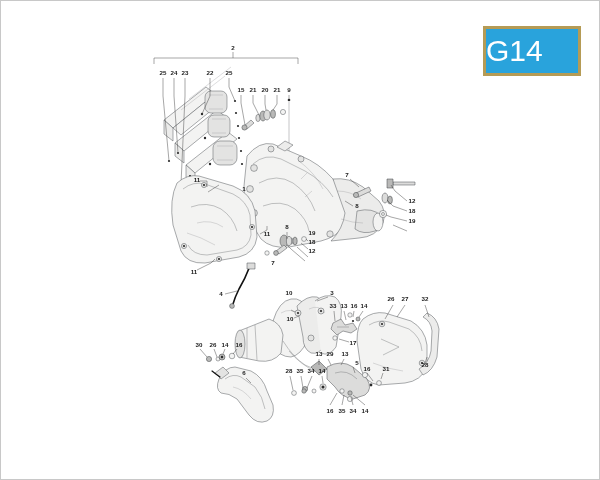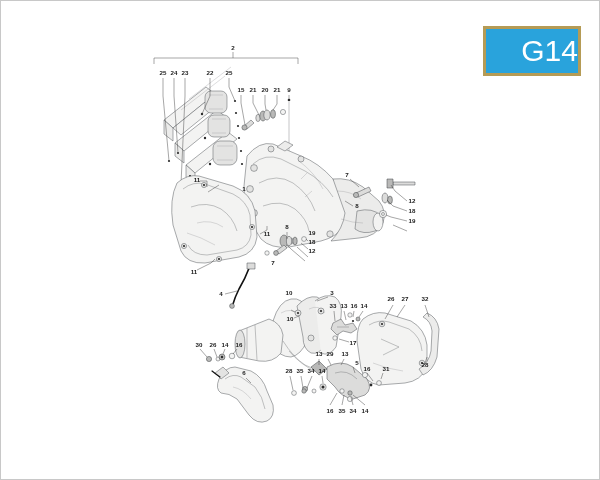--- a/index.html
+++ b/index.html
@@ -43,21 +43,21 @@
     right: 18px;
     top: 25px;
     width: 98px;
     height: 50px;
     background: #29a3dc;
     border: 3px solid #b59b55;
     box-sizing: border-box;
     z-index: 5;
     display: flex;
     align-items: center;
-    justify-content: flex-end;
+    justify-content: flex-start;
   }
   #badge-text {
     color: #ffffff;
     font-family: "Liberation Sans", sans-serif;
     font-size: 30px;
     letter-spacing: 0px;
     line-height: 1;
     font-weight: 400;
   }
   .cl-txt {

